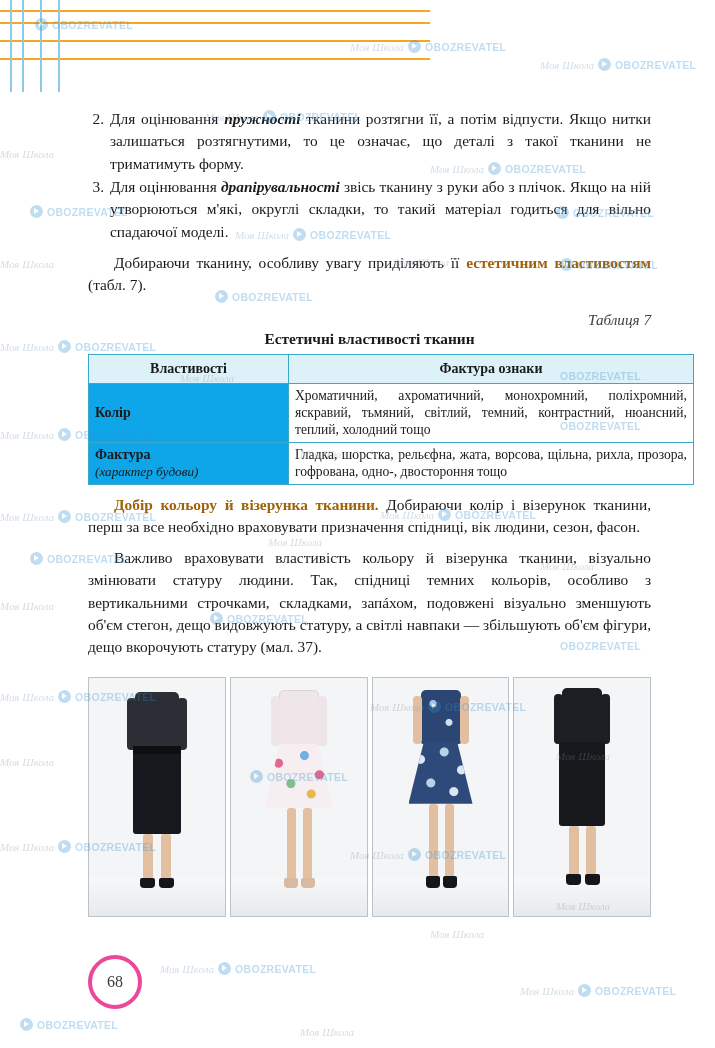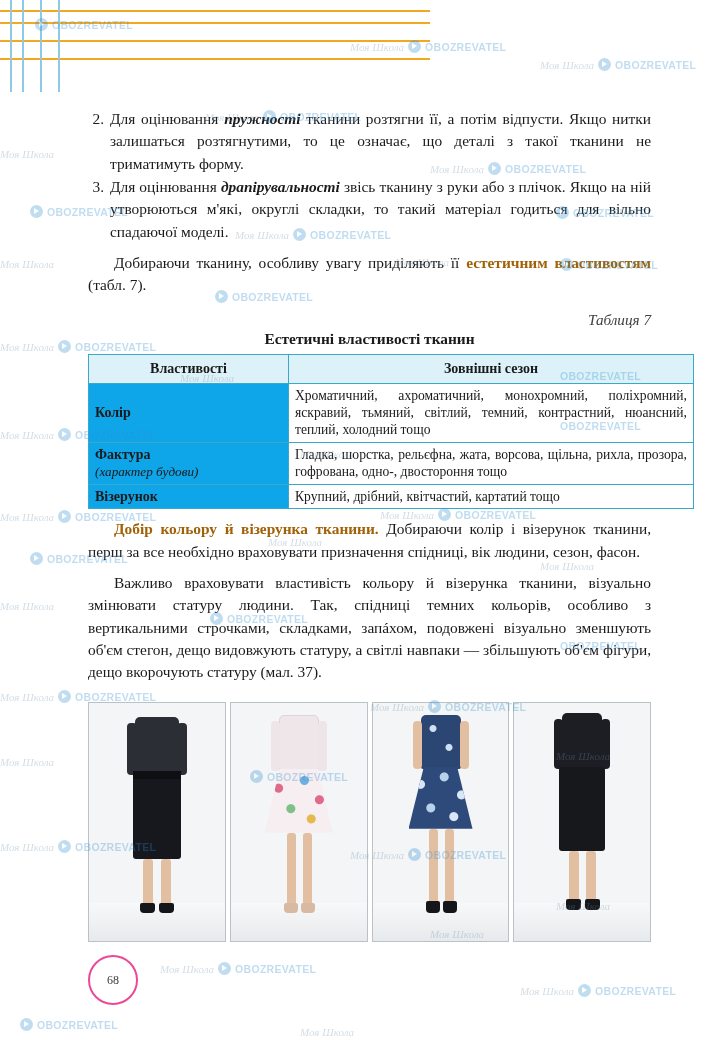--- a/index.html
+++ b/index.html
@@ -200,25 +200,25 @@
   }
 
   
   .page-num {
     position: absolute;
     left: 88px;
     top: 955px;
     width: 46px;
     height: 46px;
     border-radius: 50%;
-    border: 2px solid #ec4899;
+    border: 4px solid #ec4899;
     display: flex;
     align-items: center;
     justify-content: center;
-    font-size: 12px;
+    font-size: 16px;
     color: #3b3b3b;
     background: #ffffff;
   }
 
   
   .wm-layer {
     position: absolute;
     left: 0; top: 0;
     width: 715px; height: 1048px;
     pointer-events: none;
@@ -296,35 +296,31 @@
     <div class="tbl-title">Естетичні властивості тканин</div>
 
     <table class="props">
       <colgroup>
           <col class="col-k">
           <col>
         </colgroup>
       <thead>
         <tr>
           <th>Властивості</th>
-          <th>Зовнішні сезон</th>
+          <th>Фактура ознаки</th>
         </tr>
       </thead>
       <tbody>
         <tr>
           <td class="k">Колір</td>
           <td class="v">Хроматичний, ахроматичний, монохромний, поліхромний, яскравий, тьмяний, світлий, темний, контрастний, нюансний, теплий, холодний тощо</td>
         </tr>
         <tr>
           <td class="k"><span>Фактура</span><span class="sub">(характер будови)</span></td>
           <td class="v">Гладка, шорстка, рельєфна, жата, ворсова, щільна, рихла, прозора, гофрована, одно-, двостороння тощо</td>
-        </tr>
-        <tr>
-          <td class="k">Візерунок</td>
-          <td class="v">Крупний, дрібний, квітчастий, картатий тощо</td>
         </tr>
       </tbody>
     </table>
 
     <p class="para"><span class="accent">Добір кольору й візерунка тканини.</span><span> Добираючи колір і візерунок тканини, перш за все необхідно враховувати призначення спідниці, вік людини, сезон, фасон.</span></p>
 
     <p class="para">Важливо враховувати властивість кольору й візерунка тканини, візуально змінювати статуру людини. Так, спідниці темних кольорів, особливо з вертикальними строчками, складками, запáхом, подовжені візуально зменшують об'єм стегон, дещо видовжують статуру, а світлі навпаки — збільшують об'єм фігури, дещо вкорочують статуру (мал. 37).</p>
 
     <div class="figure">
 

